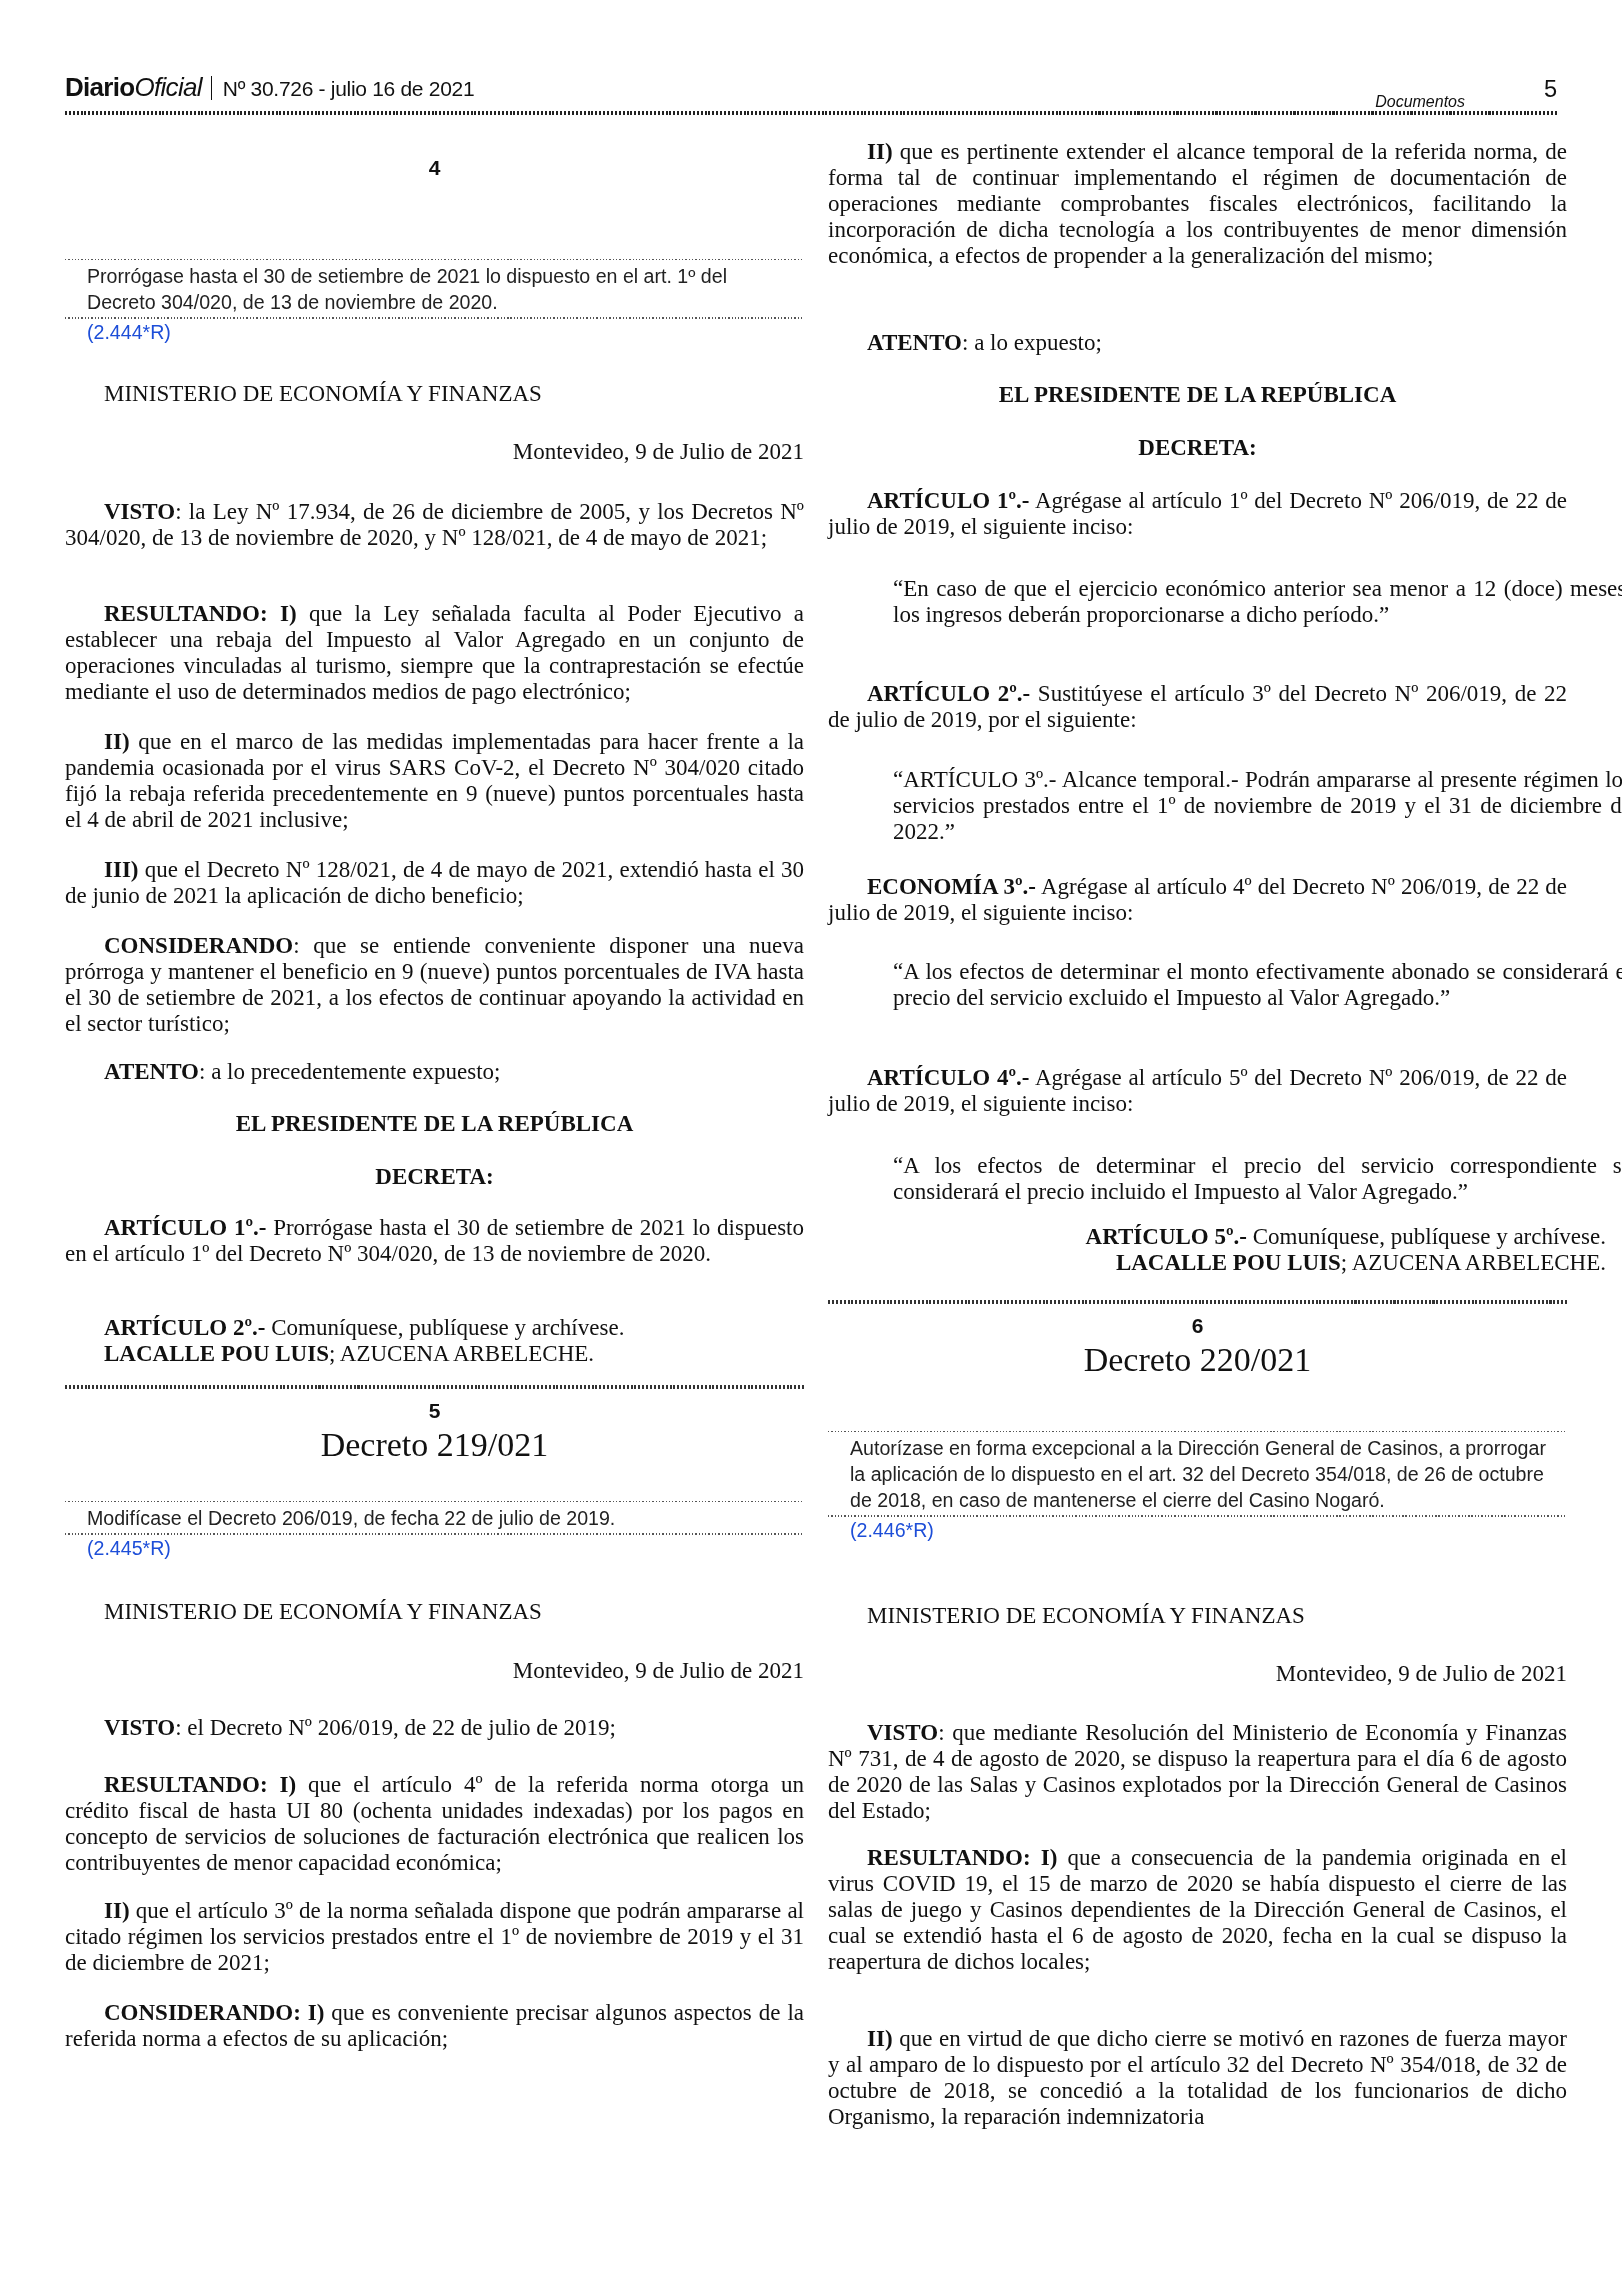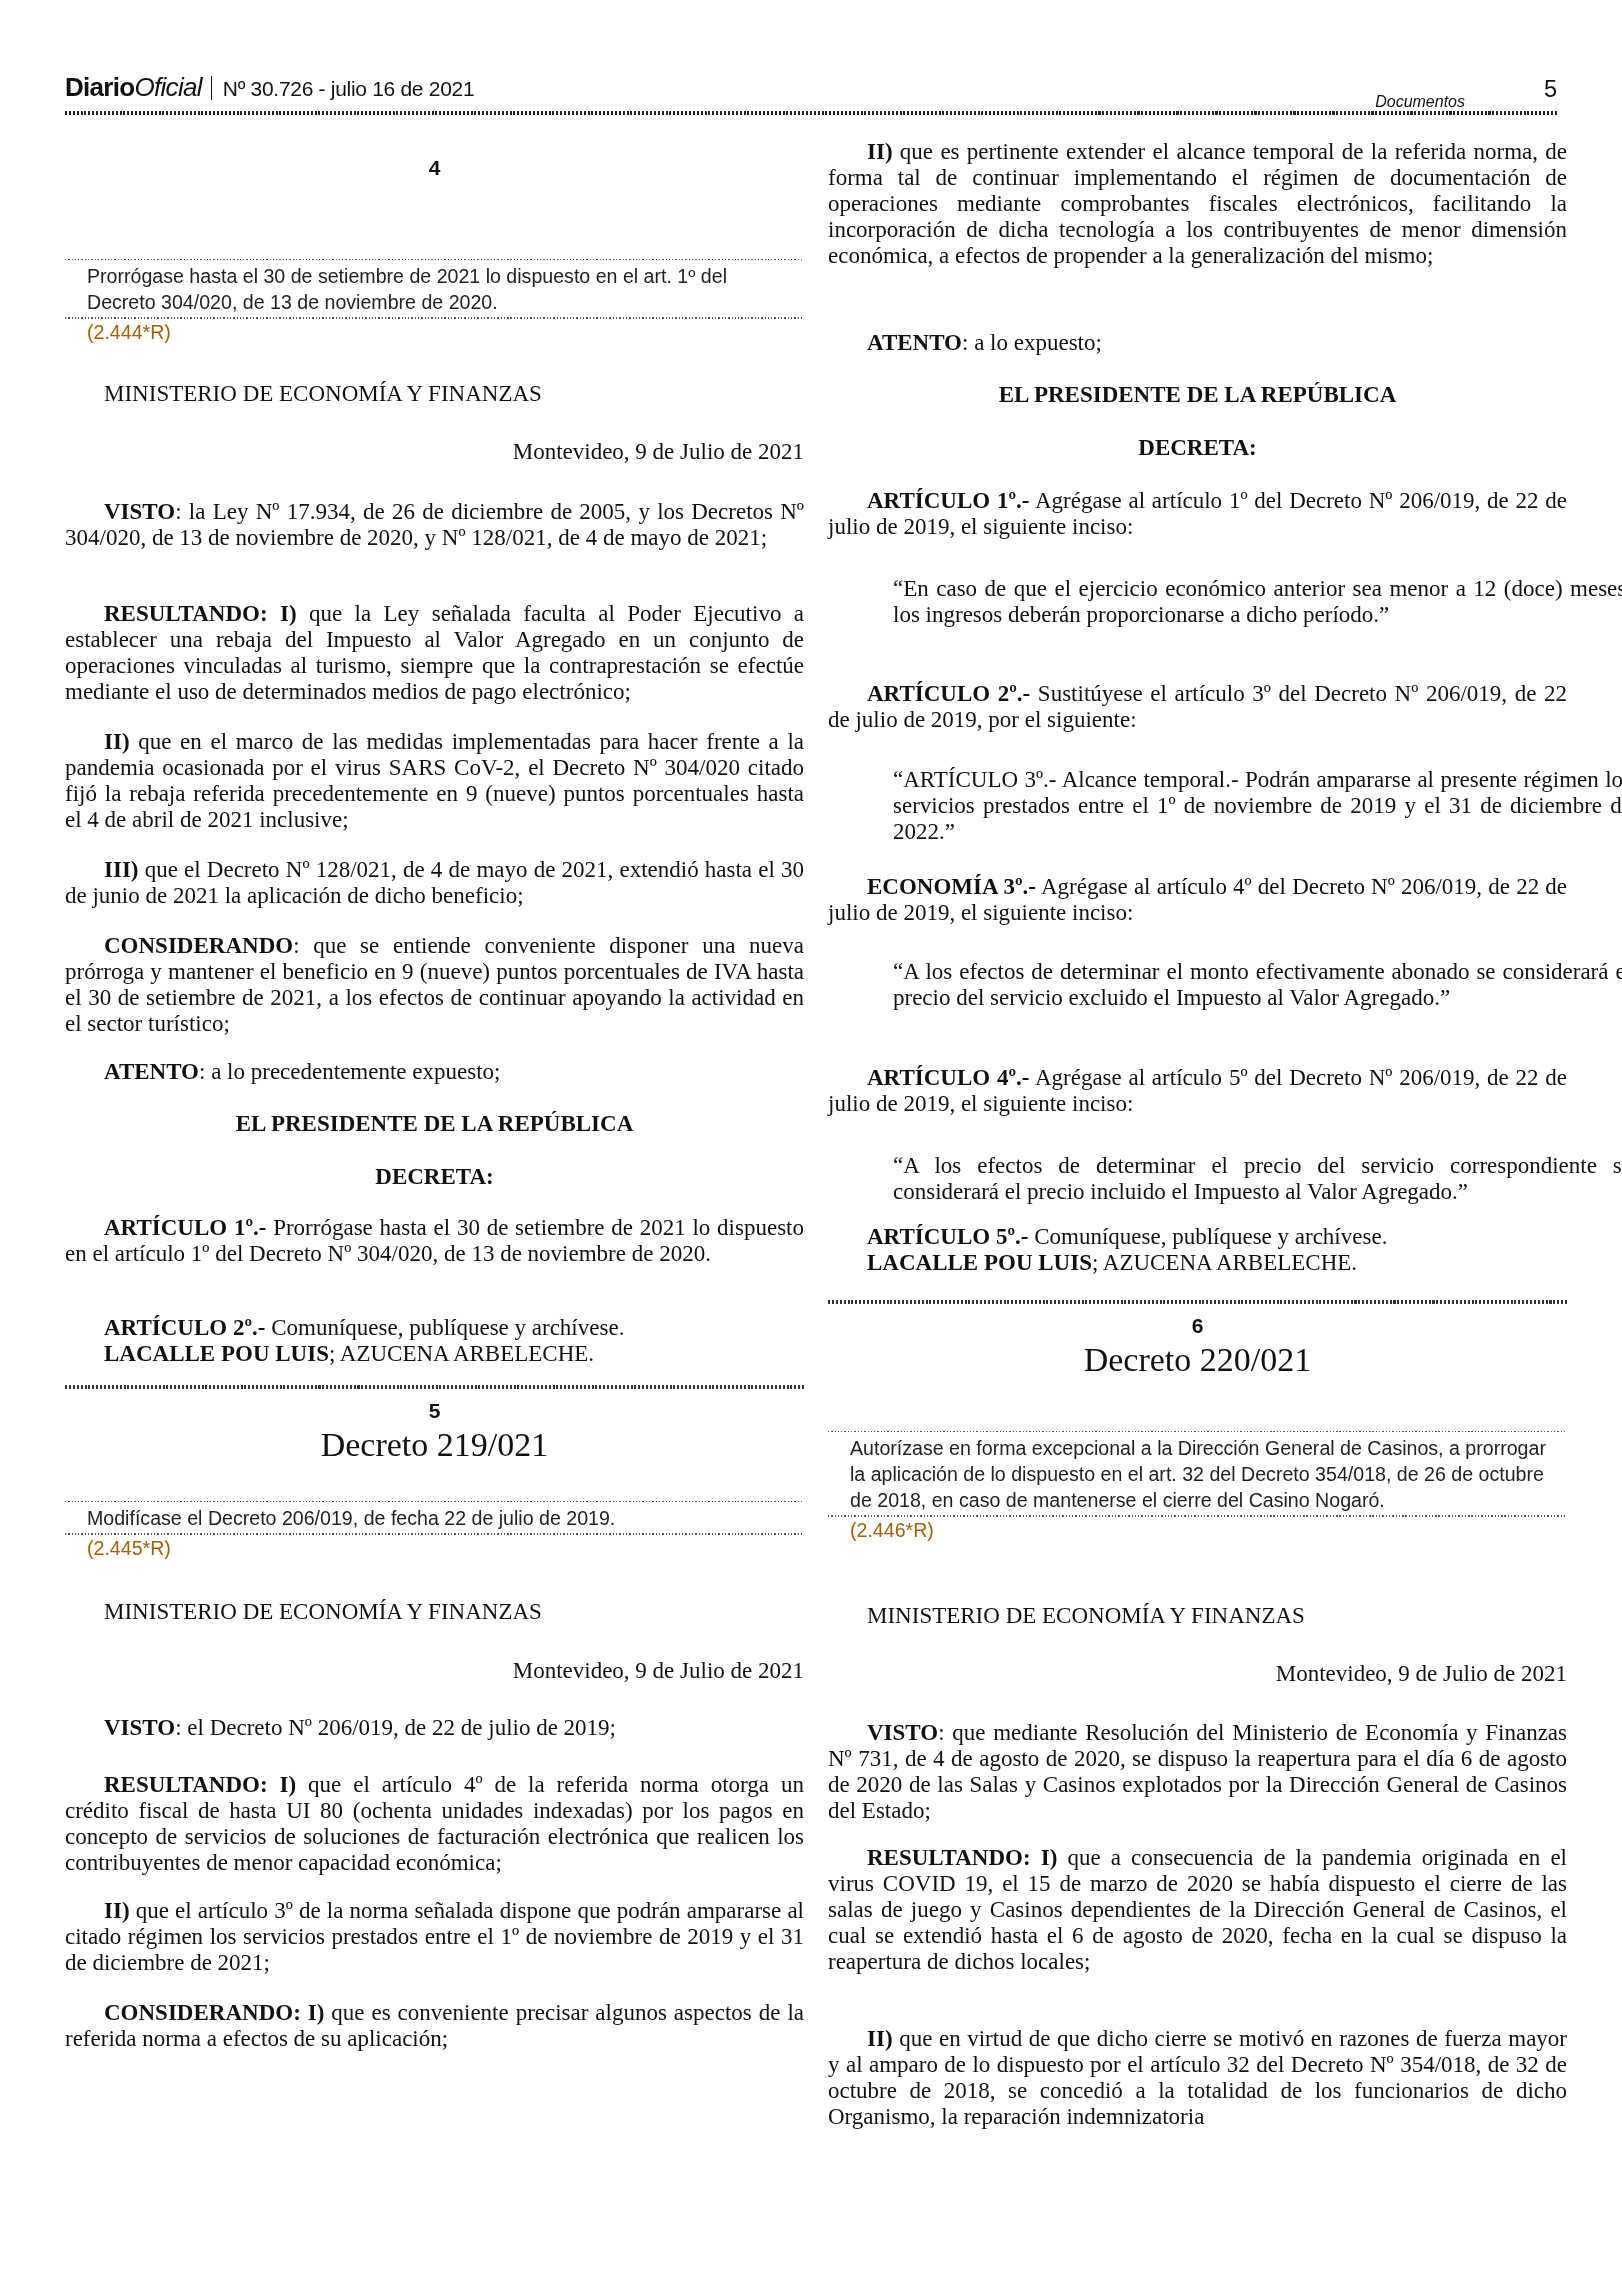--- a/index.html
+++ b/index.html
@@ -18,21 +18,21 @@
   .col-left { left: 65px; }
   .col-right { left: 828px; }
   .block { position: absolute; left: 0; width: 100%; }
   .num { text-align: center; font-family: "Liberation Sans", sans-serif; font-weight: bold; font-size: 21px; line-height: 26px; }
   .title { text-align: center; font-size: 34px; line-height: 42px; }
   .dot-rule { height: 1.3px; width: 100%;
     background: repeating-linear-gradient(90deg, #555 0 1.3px, transparent 1.3px 3.3px); }
   .heavy-rule { height: 3.9px; width: 100%;
     background: repeating-linear-gradient(90deg, #333 0 2px, transparent 2px 3.9px); }
   .summary { font-family: "Liberation Sans", sans-serif; font-size: 19.6px; line-height: 26px; padding: 2.6px 19.6px 2.6px 22px; color: #222; }
-  .ref { font-family: "Liberation Sans", sans-serif; font-size: 19.6px; line-height: 26px; padding-left: 22px; color: #a16207; }
+  .ref { font-family: "Liberation Sans", sans-serif; font-size: 19.6px; line-height: 26px; padding-left: 22px; color: #1d4ed8; }
   .para { text-align: justify; text-indent: 39px; margin: 0; }
   .para b { font-weight: bold; }
   .ministry { padding-left: 39px; }
   .date { text-align: right; }
   .center-b { text-align: center; font-weight: bold; }
   .quote { text-align: justify; padding-left: 65px; margin: 0; }
 </style>
 </head>
 <body>
 
@@ -99,21 +99,21 @@
   <div class="block center-b" style="top:251px;">EL PRESIDENTE DE LA REPÚBLICA</div>
   <div class="block center-b" style="top:304px;">DECRETA:</div>
   <p class="block para" style="top:357px;"><b>ARTÍCULO 1º.-</b><span> Agrégase al artículo 1º del Decreto Nº 206/019, de 22 de julio de 2019, el siguiente inciso:</span></p>
   <p class="block quote" style="top:445px;">“En caso de que el ejercicio económico anterior sea menor a 12 (doce) meses, los ingresos deberán proporcionarse a dicho período.”</p>
   <p class="block para" style="top:550px;"><b>ARTÍCULO 2º.-</b><span> Sustitúyese el artículo 3º del Decreto Nº 206/019, de 22 de julio de 2019, por el siguiente:</span></p>
   <p class="block quote" style="top:636px;">“ARTÍCULO 3º.- Alcance temporal.- Podrán ampararse al presente régimen los servicios prestados entre el 1º de noviembre de 2019 y el 31 de diciembre de 2022.”</p>
   <p class="block para" style="top:743px;"><b>ECONOMÍA 3º.-</b><span> Agrégase al artículo 4º del Decreto Nº 206/019, de 22 de julio de 2019, el siguiente inciso:</span></p>
   <p class="block quote" style="top:828px;">“A los efectos de determinar el monto efectivamente abonado se considerará el precio del servicio excluido el Impuesto al Valor Agregado.”</p>
   <p class="block para" style="top:934px;"><b>ARTÍCULO 4º.-</b><span> Agrégase al artículo 5º del Decreto Nº 206/019, de 22 de julio de 2019, el siguiente inciso:</span></p>
   <p class="block quote" style="top:1022px;">“A los efectos de determinar el precio del servicio correspondiente se considerará el precio incluido el Impuesto al Valor Agregado.”</p>
-  <div class="block" style="top:1093px; padding-left:39px;">
+  <div class="block" style="top:1093px; padding-left:39px;text-align:right;">
     <div><b>ARTÍCULO 5º.-</b><span> Comuníquese, publíquese y archívese.</span></div>
     <div><b>LACALLE POU LUIS</b><span>; AZUCENA ARBELECHE.</span></div>
   </div>
   <div class="block heavy-rule" style="top:1169px;"></div>
 
   <div class="block" style="top:1182px;">
     <div class="num">6</div>
     <div class="title">Decreto 220/021</div>
   </div>
   <div class="block" style="top:1300px;">

